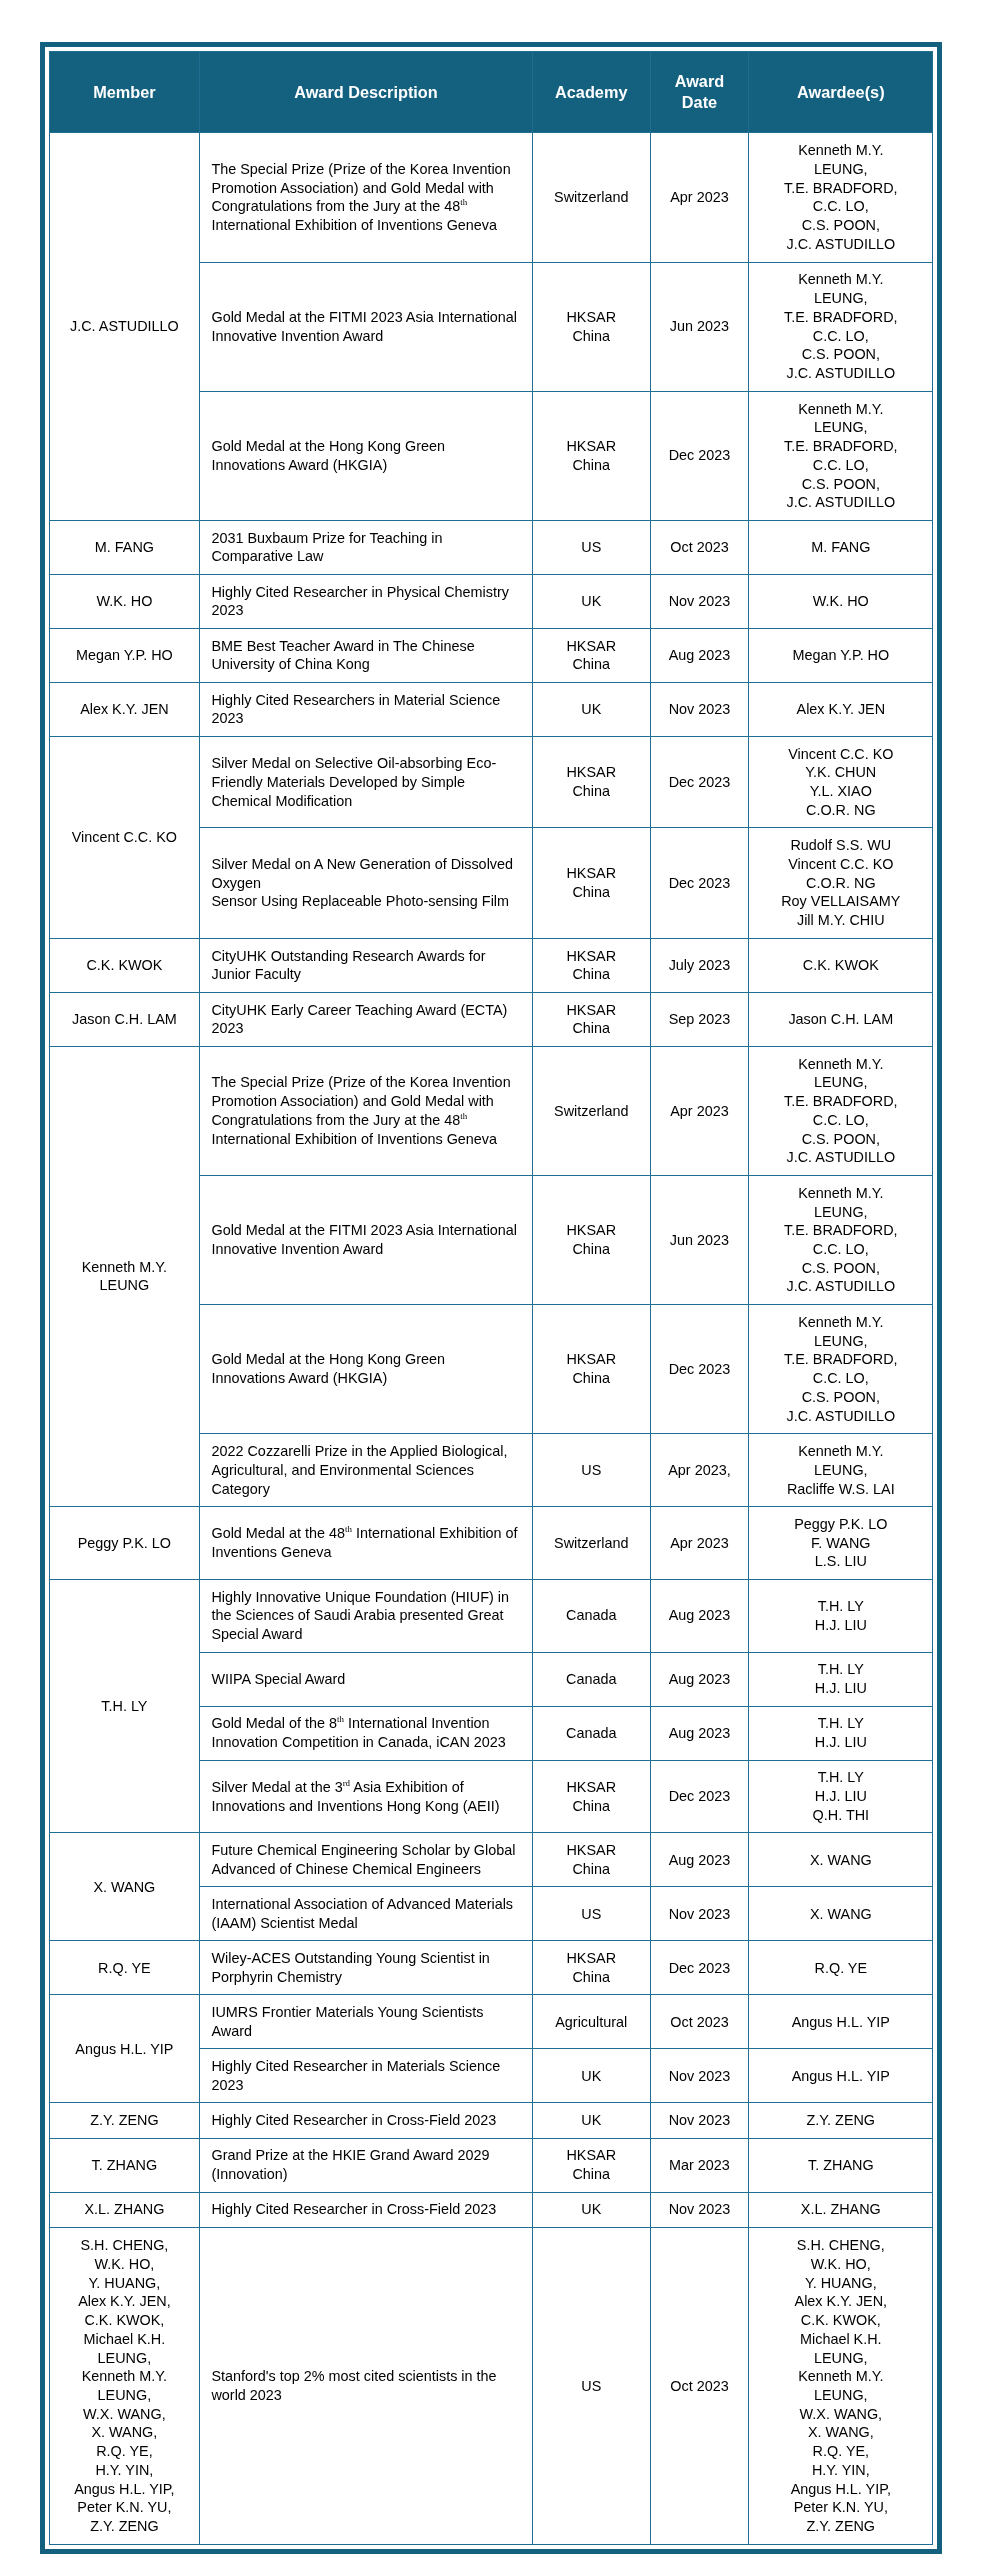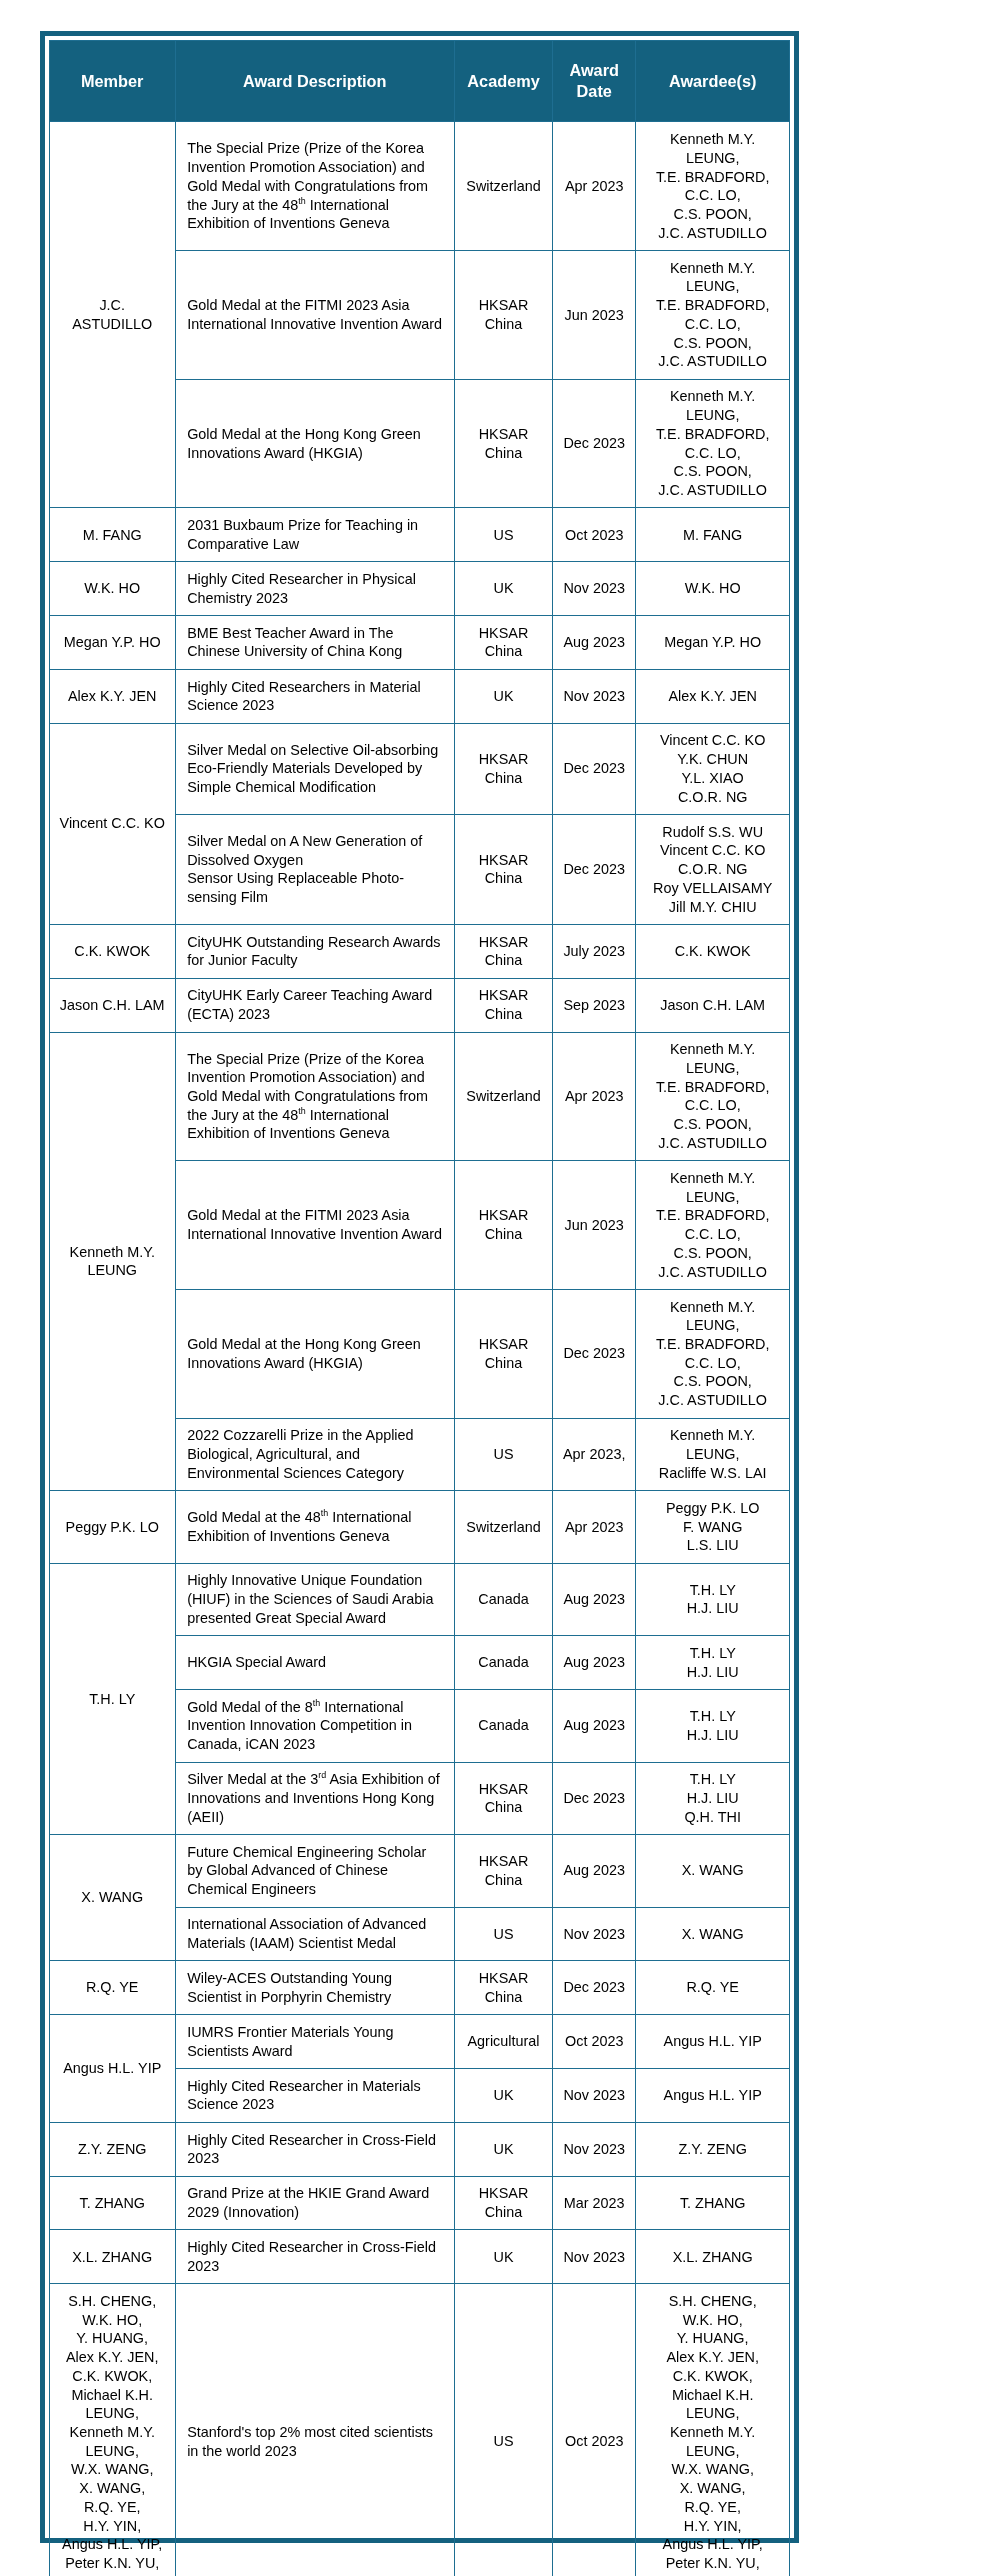--- a/index.html
+++ b/index.html
@@ -11,21 +11,21 @@
     --page-bg:#FFFFFF;
   }
   html,body{margin:0;padding:0;}
   body{
     width:983px;height:2576px;position:relative;
     background:var(--page-bg);
     font-family:"Liberation Sans", sans-serif;
     color:var(--body-text);
   }
   .table-frame{
-    position:absolute;left:40px;top:31px;width:759px;height:2512px;
+    position:absolute;left:40px;top:42px;width:902px;height:2512px;
     box-sizing:border-box;
     border:5.8px solid var(--border-outer);
     background:#fff;
     padding:3.8px;
   }
   table{
     width:100%;height:100%;
     border-collapse:collapse;table-layout:fixed;
   }
   col.c-member{width:17%;}
@@ -42,21 +42,21 @@
     text-align:center;vertical-align:middle;
     line-height:1.3;
   }
   td{
     font-size:14.4px;line-height:1.3;
     padding:7.7px 9.6px;
     text-align:center;vertical-align:middle;
     word-wrap:break-word;
   }
   td.desc{text-align:left;padding:7.7px 11.5px;}
-  sup{font-size:0.62em;vertical-align:super;line-height:0;}
+  sup{font-size:0.62em;vertical-align:super;line-height:0;font-family:Liberation Serif, serif;}
 </style>
 </head>
 <body>
 
 <div class="table-frame">
   <table>
     <colgroup>
       <col class="c-member">
       <col class="c-desc">
       <col class="c-country">
@@ -180,21 +180,21 @@
           <td>Peggy P.K. LO<br>F. WANG<br>L.S. LIU</td>
         </tr>
         <tr>
           <td rowspan="4" class="member">T.H. LY</td>
           <td class="desc">Highly Innovative Unique Foundation (HIUF) in the Sciences of Saudi Arabia presented Great Special Award</td>
           <td>Canada</td>
           <td>Aug 2023</td>
           <td>T.H. LY<br>H.J. LIU</td>
         </tr>
         <tr>
-          <td class="desc">HKGIA Special Award</td>
+          <td class="desc">WIIPA Special Award</td>
           <td>Canada</td>
           <td>Aug 2023</td>
           <td>T.H. LY<br>H.J. LIU</td>
         </tr>
         <tr>
           <td class="desc">Gold Medal of the 8<sup>th</sup> International Invention Innovation Competition in Canada, iCAN 2023</td>
           <td>Canada</td>
           <td>Aug 2023</td>
           <td>T.H. LY<br>H.J. LIU</td>
         </tr>

